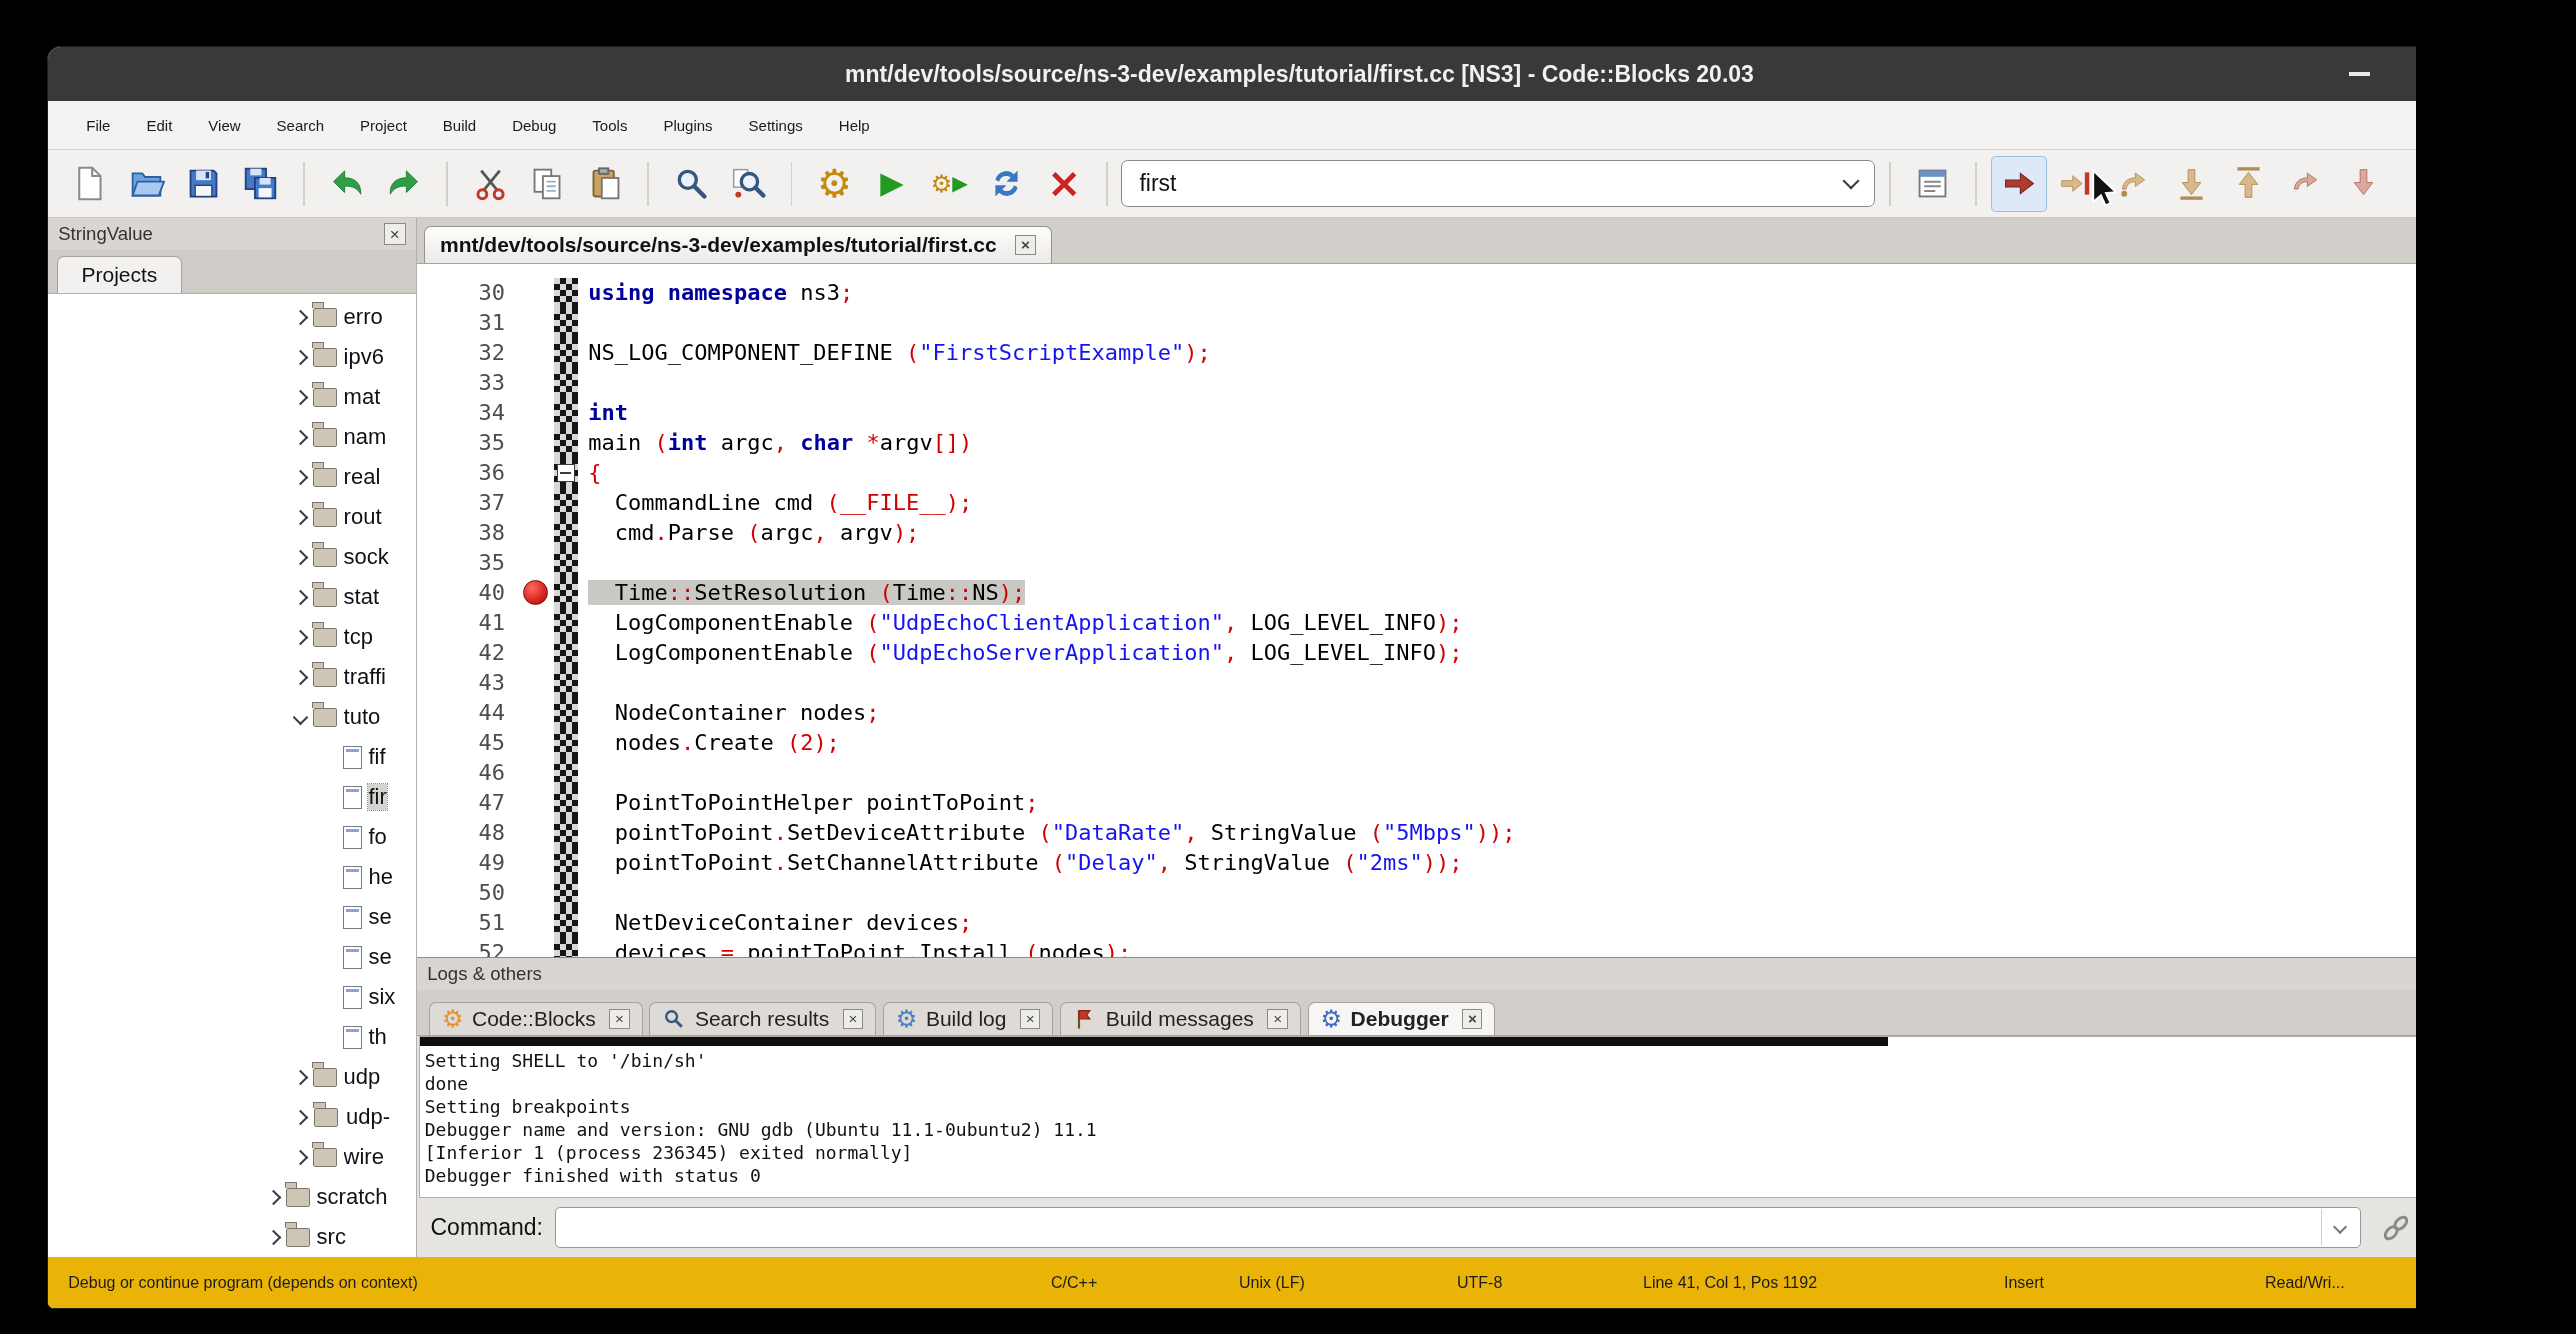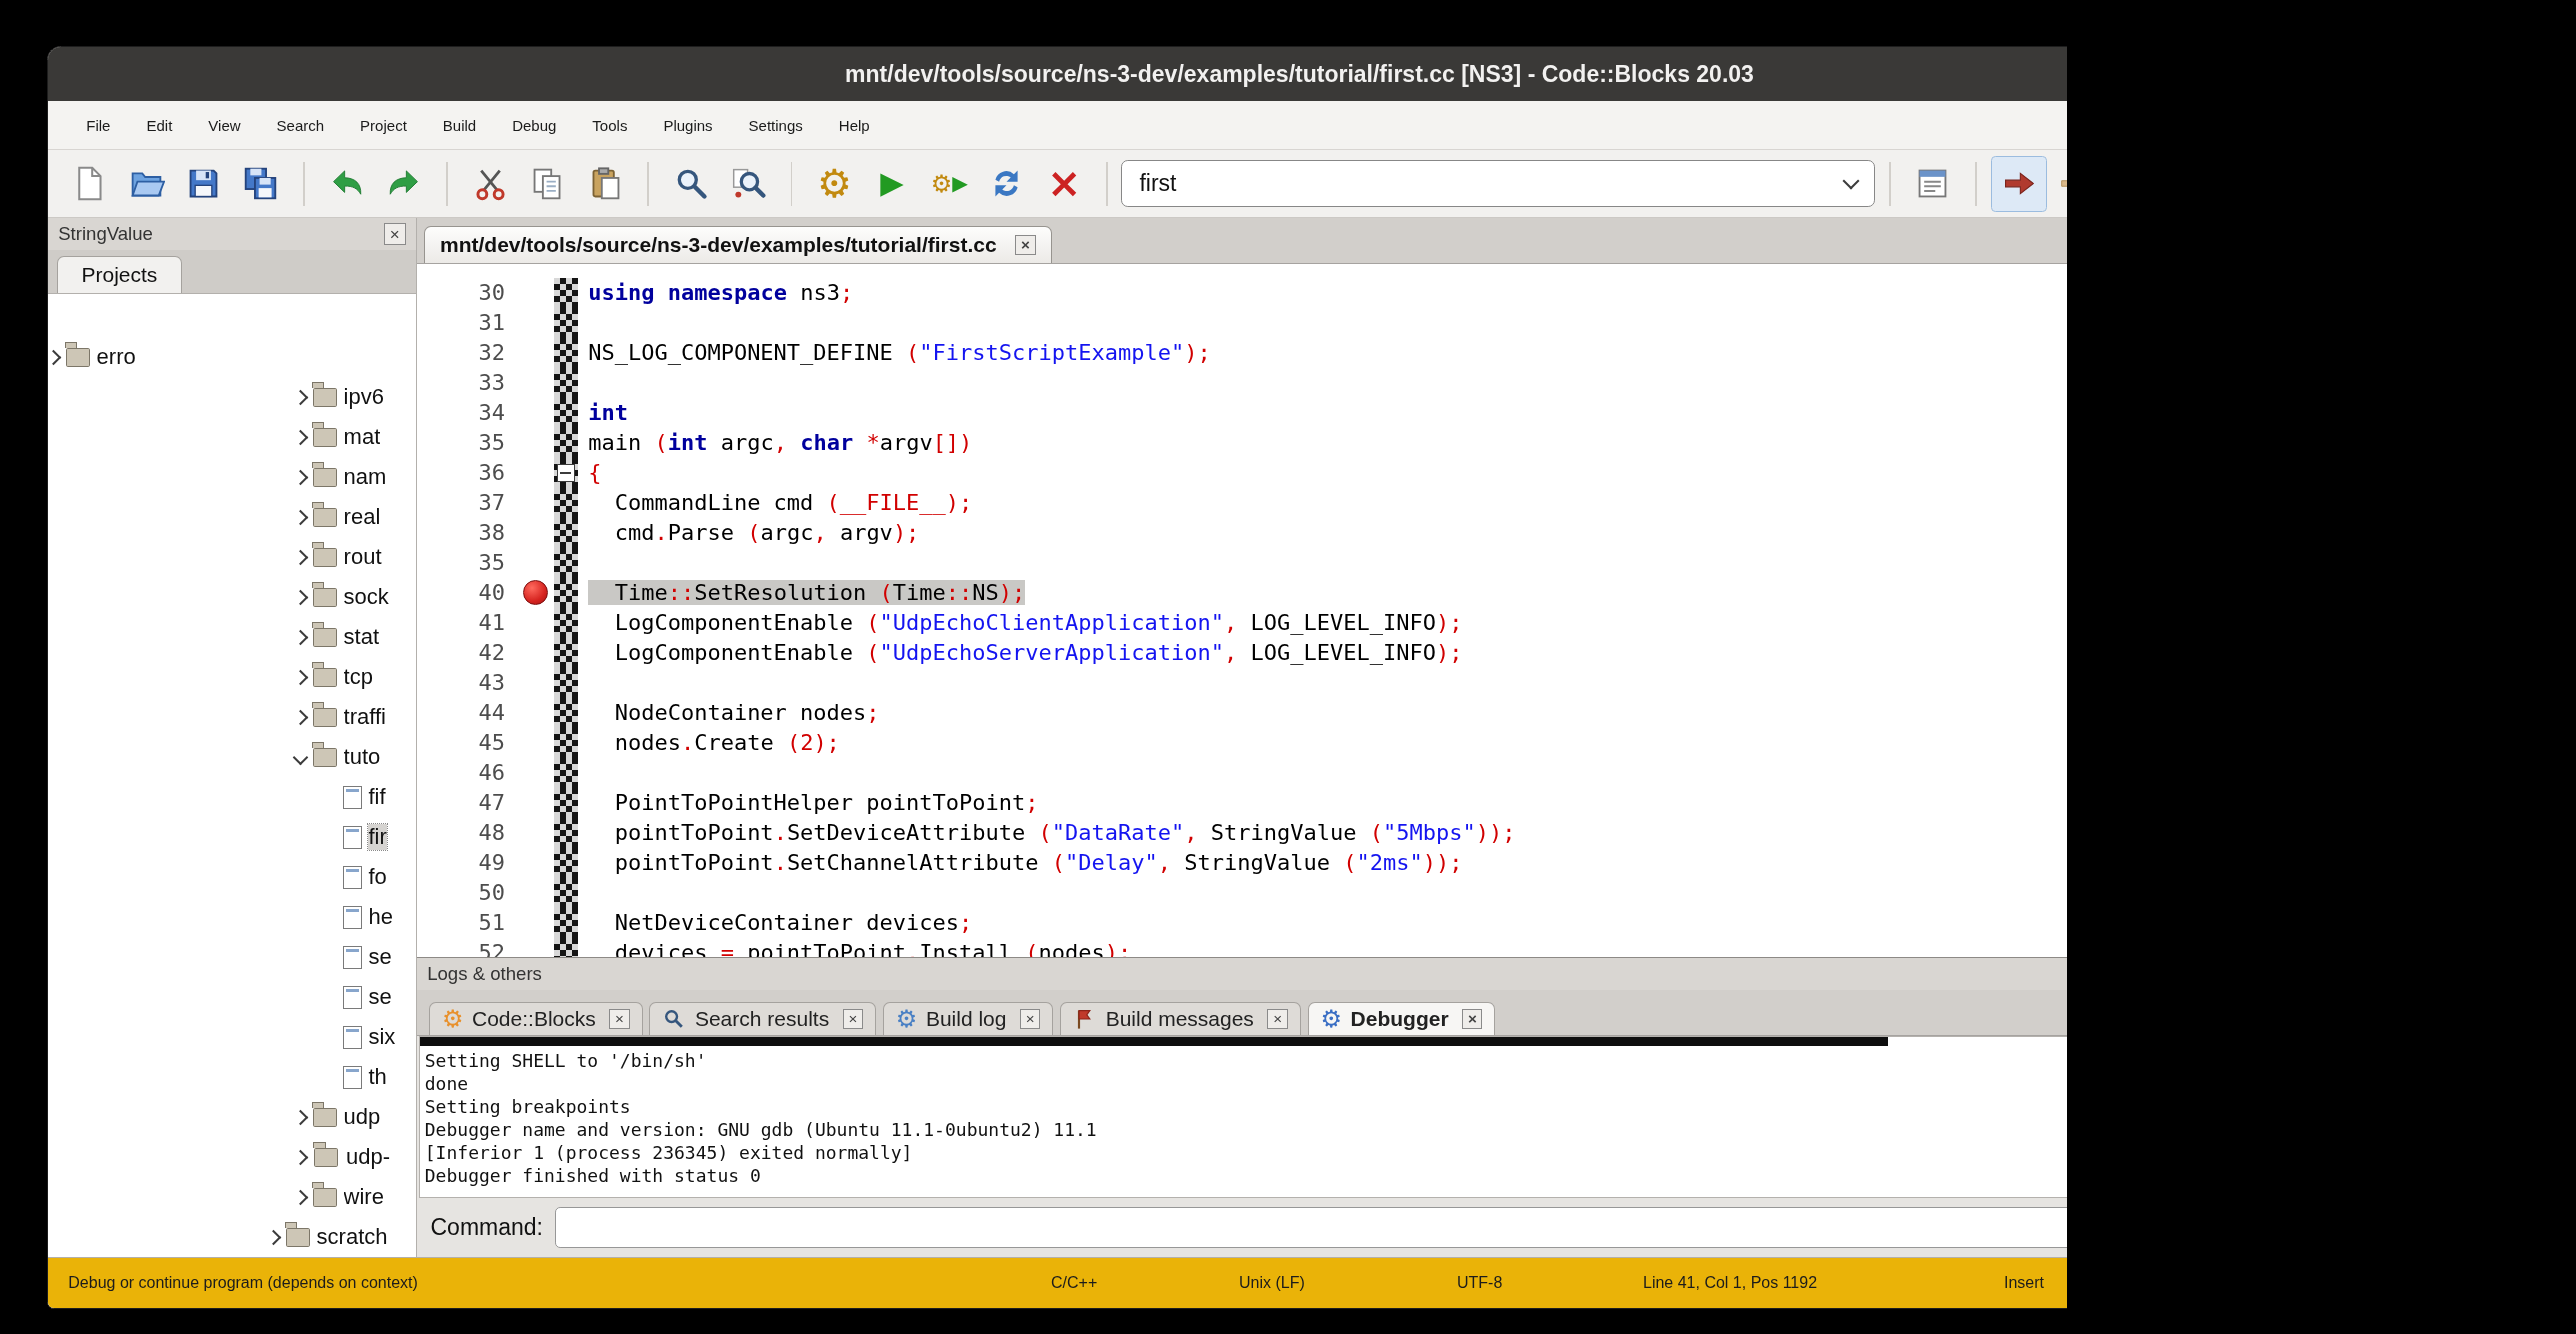--- a/index.html
+++ b/index.html
@@ -1,18 +1,18 @@
 <!DOCTYPE html>
 <html style="font-size:13.5px"><head>
 <meta charset="utf-8">
 <style>
   *{box-sizing:border-box;margin:0;padding:0}
   html,body{background:#000}
   body{font-family:"Liberation Sans","DejaVu Sans",sans-serif}
-  .screen{position:relative;width:2067px;height:1335px;background:#000;overflow:hidden}
+  .screen{position:relative;width:2416px;height:1335px;background:#000;overflow:hidden}
   .window{position:absolute;left:47px;top:46px;width:2505px;height:1263px;background:#e9e7e4;
           border-radius:13.5px 13.5px 6.8px 6.8px;border:0.8px solid #1d1d1d;overflow:hidden;
           display:flex;flex-direction:column}
   
   .titlebar{height:54px;background:#3a3937;display:flex;align-items:center;position:relative;flex:none}
   .title{flex:1;text-align:center;color:#f2f1f0;font-size:23px;font-weight:bold;white-space:nowrap}
   .winbtns{position:absolute;right:22px;top:0;height:54px;display:flex;align-items:center;gap:36px}
   .wbtn{width:39px;height:39px;display:flex;align-items:center;justify-content:center}
   .min-glyph{width:20.3px;height:3.4px;background:#e8e8e8}
   .max-glyph{width:20.3px;height:20.3px;border:2.5px solid #e8e8e8}
@@ -317,21 +317,21 @@
         <div class="panel-header">
           <span>StringValue</span>
           <span class="closebox">
               <span>×</span>
             </span>
         </div>
         <div class="mgmt-tabs">
           <div class="mgmt-tab">Projects</div>
         </div>
         <div class="tree" id="tree">
-            <div class="tree-row" style=" margin-top: 40px;">
+            <div class="tree-row" style="padding-left: 247px;">
               <span class="chev right"></span>
               <span class="mini-folder"></span>
               <span class="tree-label">erro</span>
             </div>
             <div class="tree-row" style="padding-left: 247px;">
               <span class="chev right"></span>
               <span class="mini-folder"></span>
               <span class="tree-label">ipv6</span>
             </div>
             <div class="tree-row" style="padding-left: 247px;">

